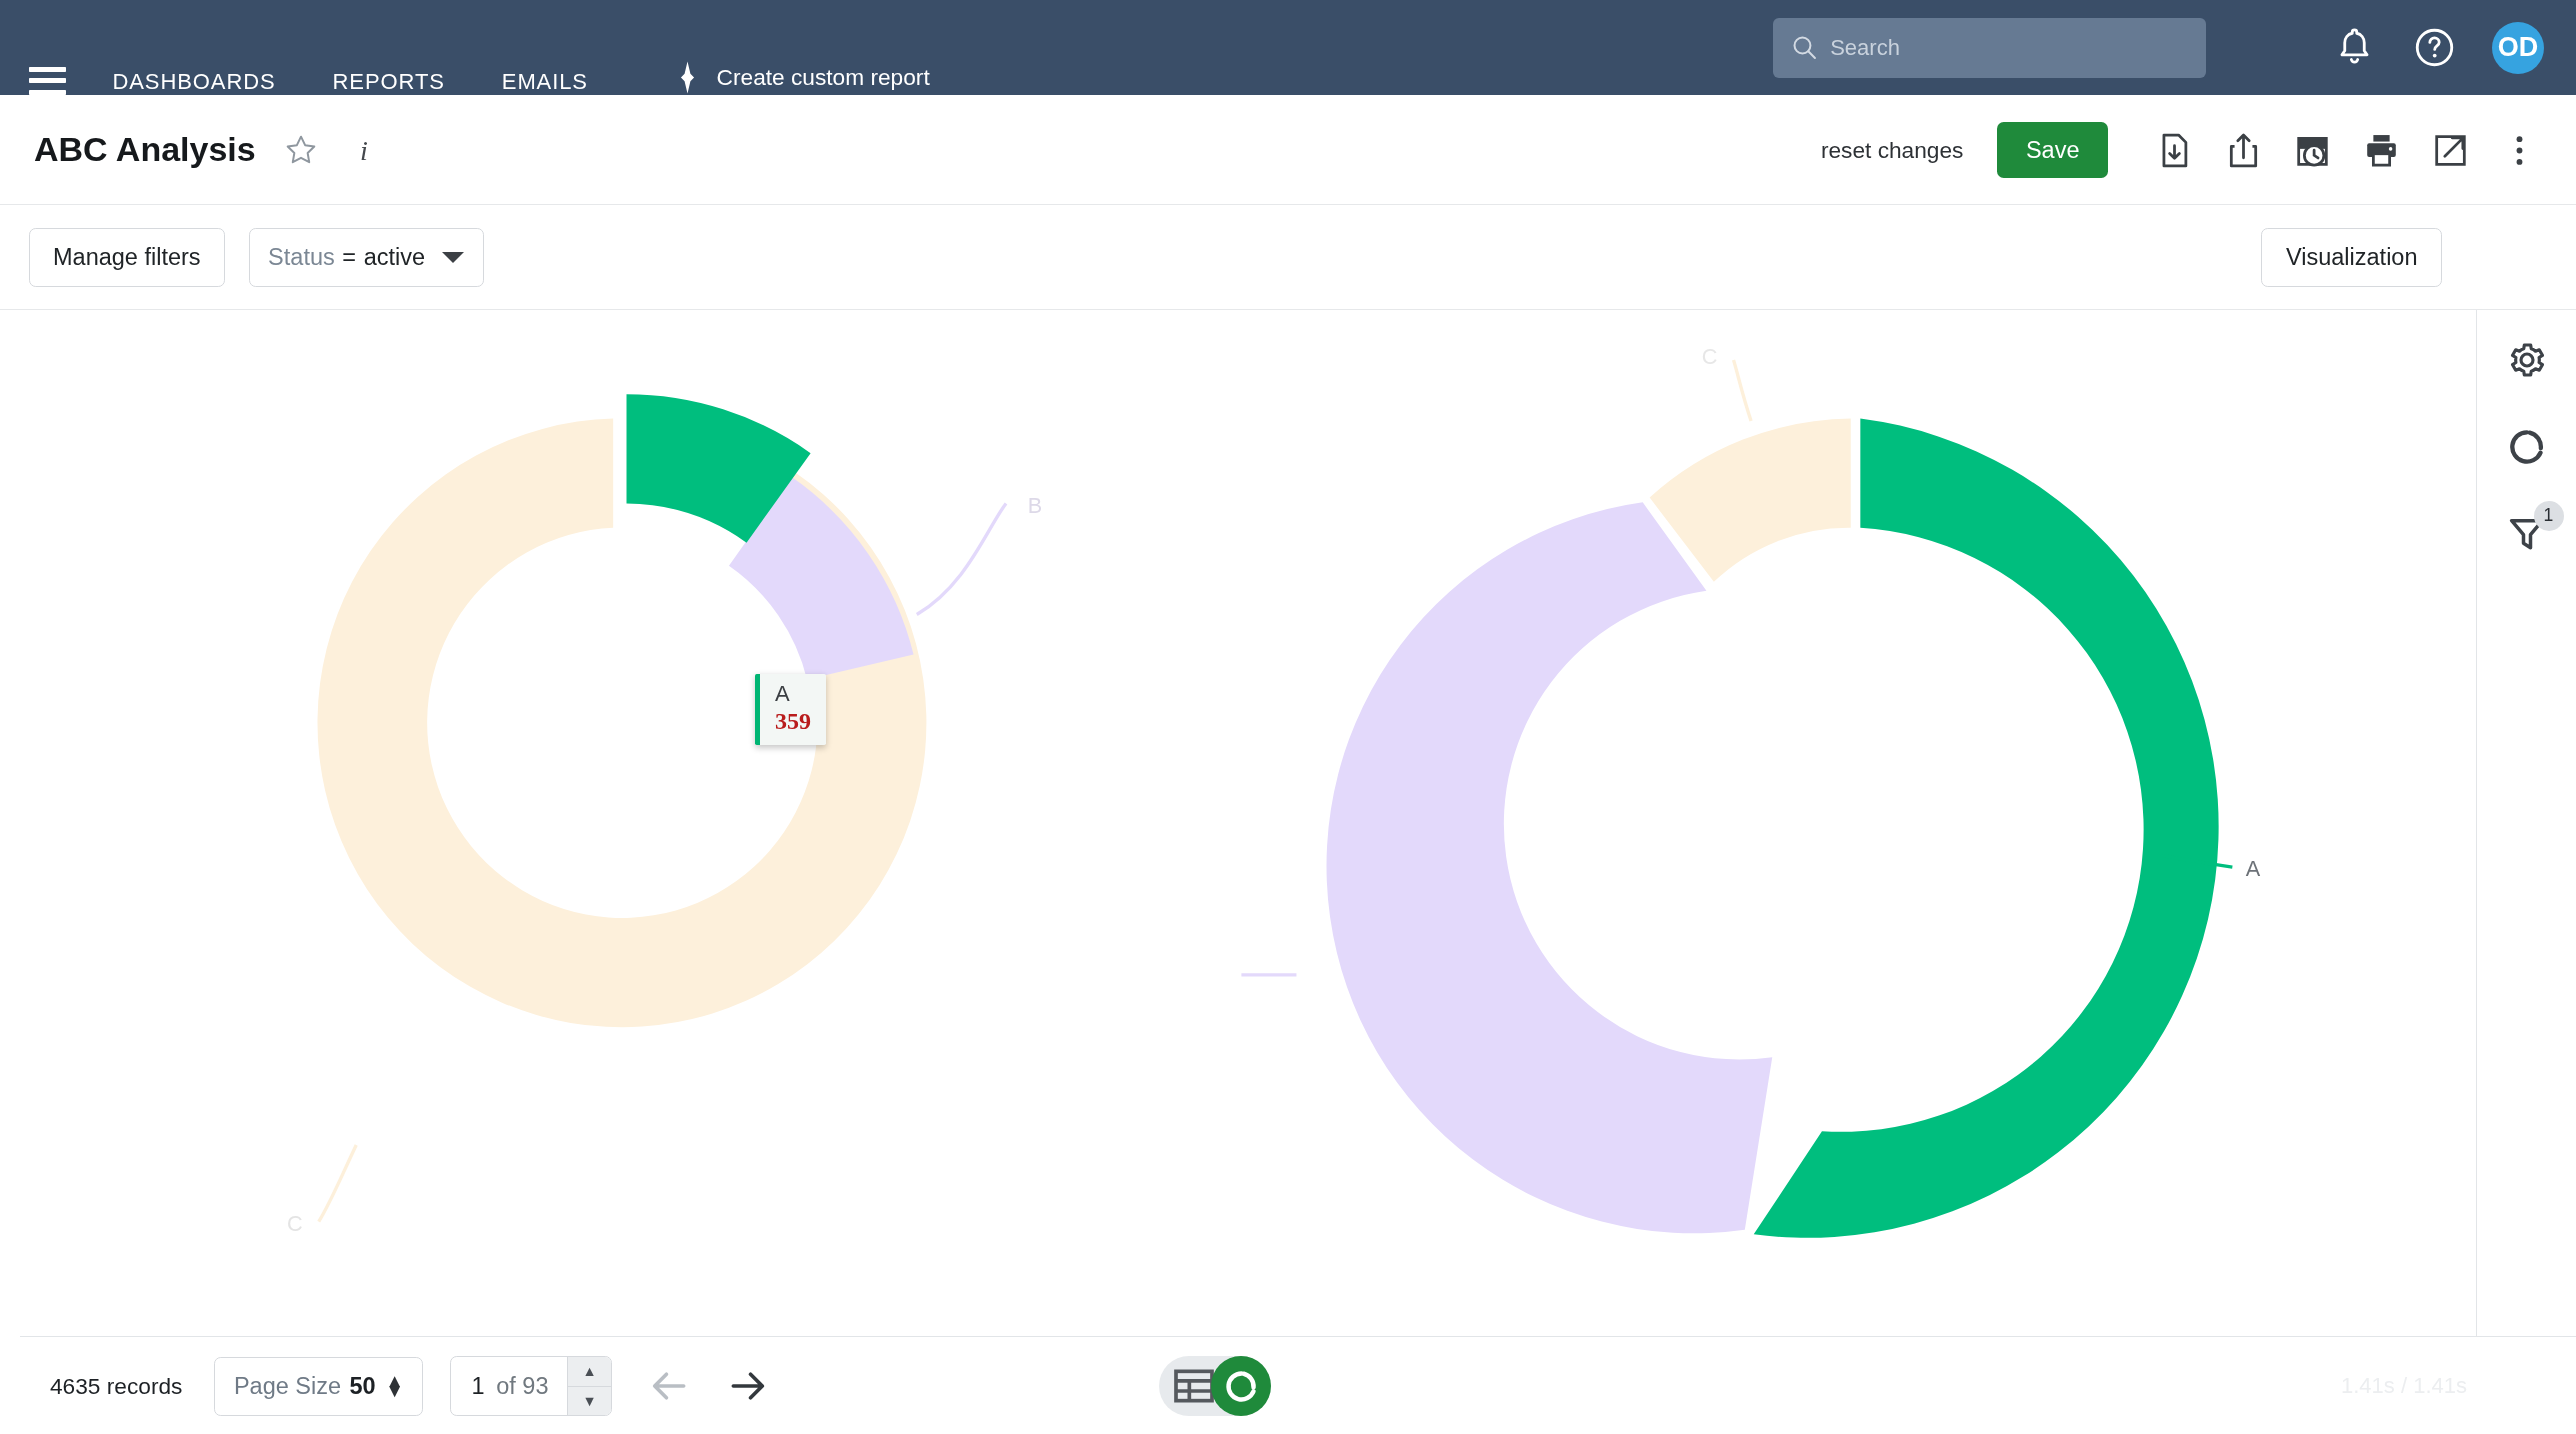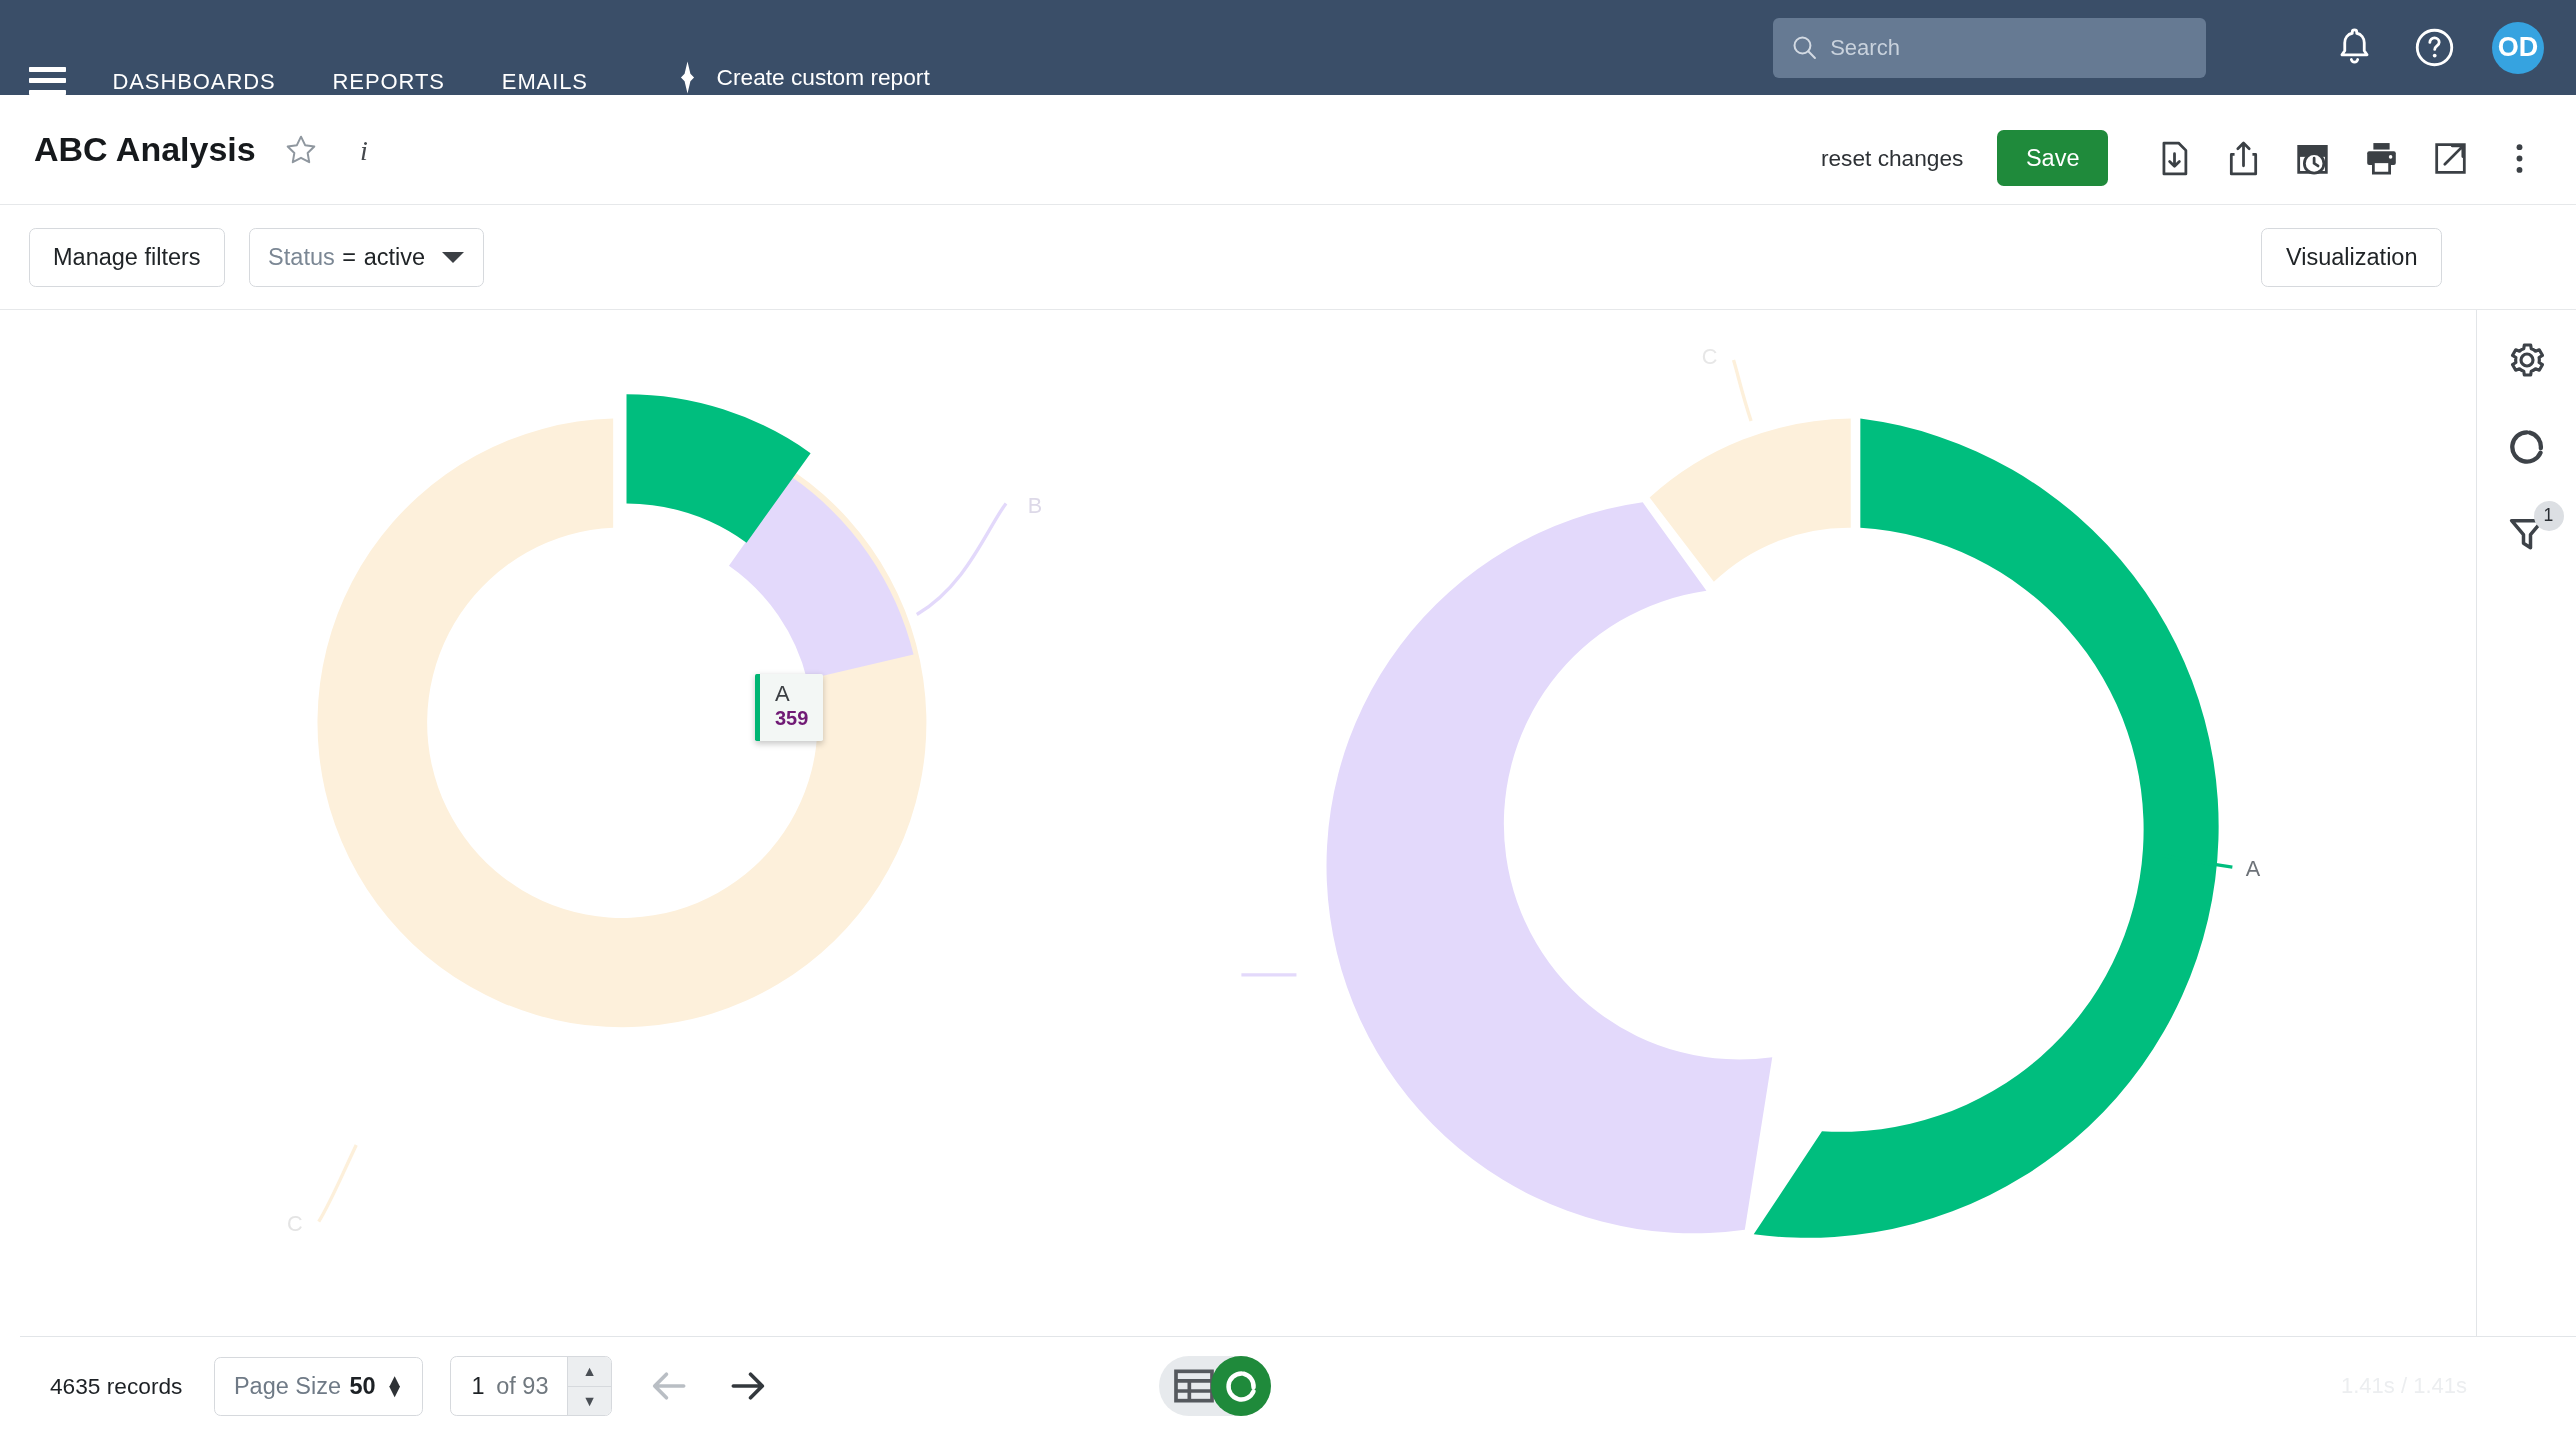--- a/index.html
+++ b/index.html
@@ -43,21 +43,21 @@
     align-items: center; justify-content: center; margin-right: 32px; cursor: pointer;
   }
 
   
   .titlebar {
     height: 110px; flex: 0 0 110px; background: #fff;
     display: flex; align-items: center; border-bottom: 0.8px solid #e6e8ea; position: relative;
   }
   .page-title { font-size: 34px; font-weight: 700; color: #16191c; margin-left: 34px; }
   .title-ico { width: 34px; height: 34px; margin-left: 28.5px; cursor: pointer; }
-  .titlebar-right { position: absolute; right: 0; top: 8px; height: 110px; display: flex; align-items: center; }
+  .titlebar-right { position: absolute; right: 0; top: 0; height: 110px; display: flex; align-items: center; }
   .reset-changes { font-size: 22.7px; color: #2d3135; margin-right: 34px; cursor: pointer; white-space: nowrap; }
   .save-btn {
     background: #1f8a3b; color: #fff; font-size: 23.5px; border: none; border-radius: 6.7px;
     padding: 0 28.5px; height: 56px; cursor: pointer; font-family: "Liberation Sans", sans-serif;
     margin-right: 47px;
   }
   .tb-ico { width: 39px; height: 39px; margin-right: 30px; cursor: pointer; }
   .tb-ico.last { margin-right: 37px; }
 
   
@@ -88,21 +88,21 @@
   .chartarea { flex: 1 1 auto; position: relative; background: #fff; overflow: hidden; }
   .charts-wrap { position: absolute; inset: 0; display: flex; }
   .chart-cell { flex: 1 1 50%; position: relative; }
   .chart-cell svg { position: absolute; left: 0; top: 0; width: 100%; height: 100%; }
 
   .tooltip {
     position: absolute; background: #f3f7f5; box-shadow: 0 2.5px 5.9px rgba(0,0,0,.22);
     padding: 8.4px 15px 10px 15px; border-radius: 1.7px;
   }
   .tooltip .tt-label { font-size: 22px; color: #3b3f43; line-height: 1.12; }
-  .tooltip .tt-value { font-size: 20px; font-weight: 700; color: #701a75; line-height: 1.18; }
+  .tooltip .tt-value { font-size: 24px; font-weight: 700; color: #b91c1c; line-height: 1.18; font-family: Liberation Serif, serif; }
   #tooltip-left { left: 755px; top: 364px; border-left: 5.9px solid #00b573; }
 
   
   .rightrail {
     flex: 0 0 100px; background: #fff; border-left: 0.8px solid #e2e5e8;
     display: flex; flex-direction: column; align-items: center; padding-top: 30px;
   }
   .rail-ico { width: 40px; height: 40px; margin-bottom: 47px; cursor: pointer; position: relative; }
   .rail-badge {
     position: absolute; right: -17px; top: -13.4px; width: 30px; height: 30px;

